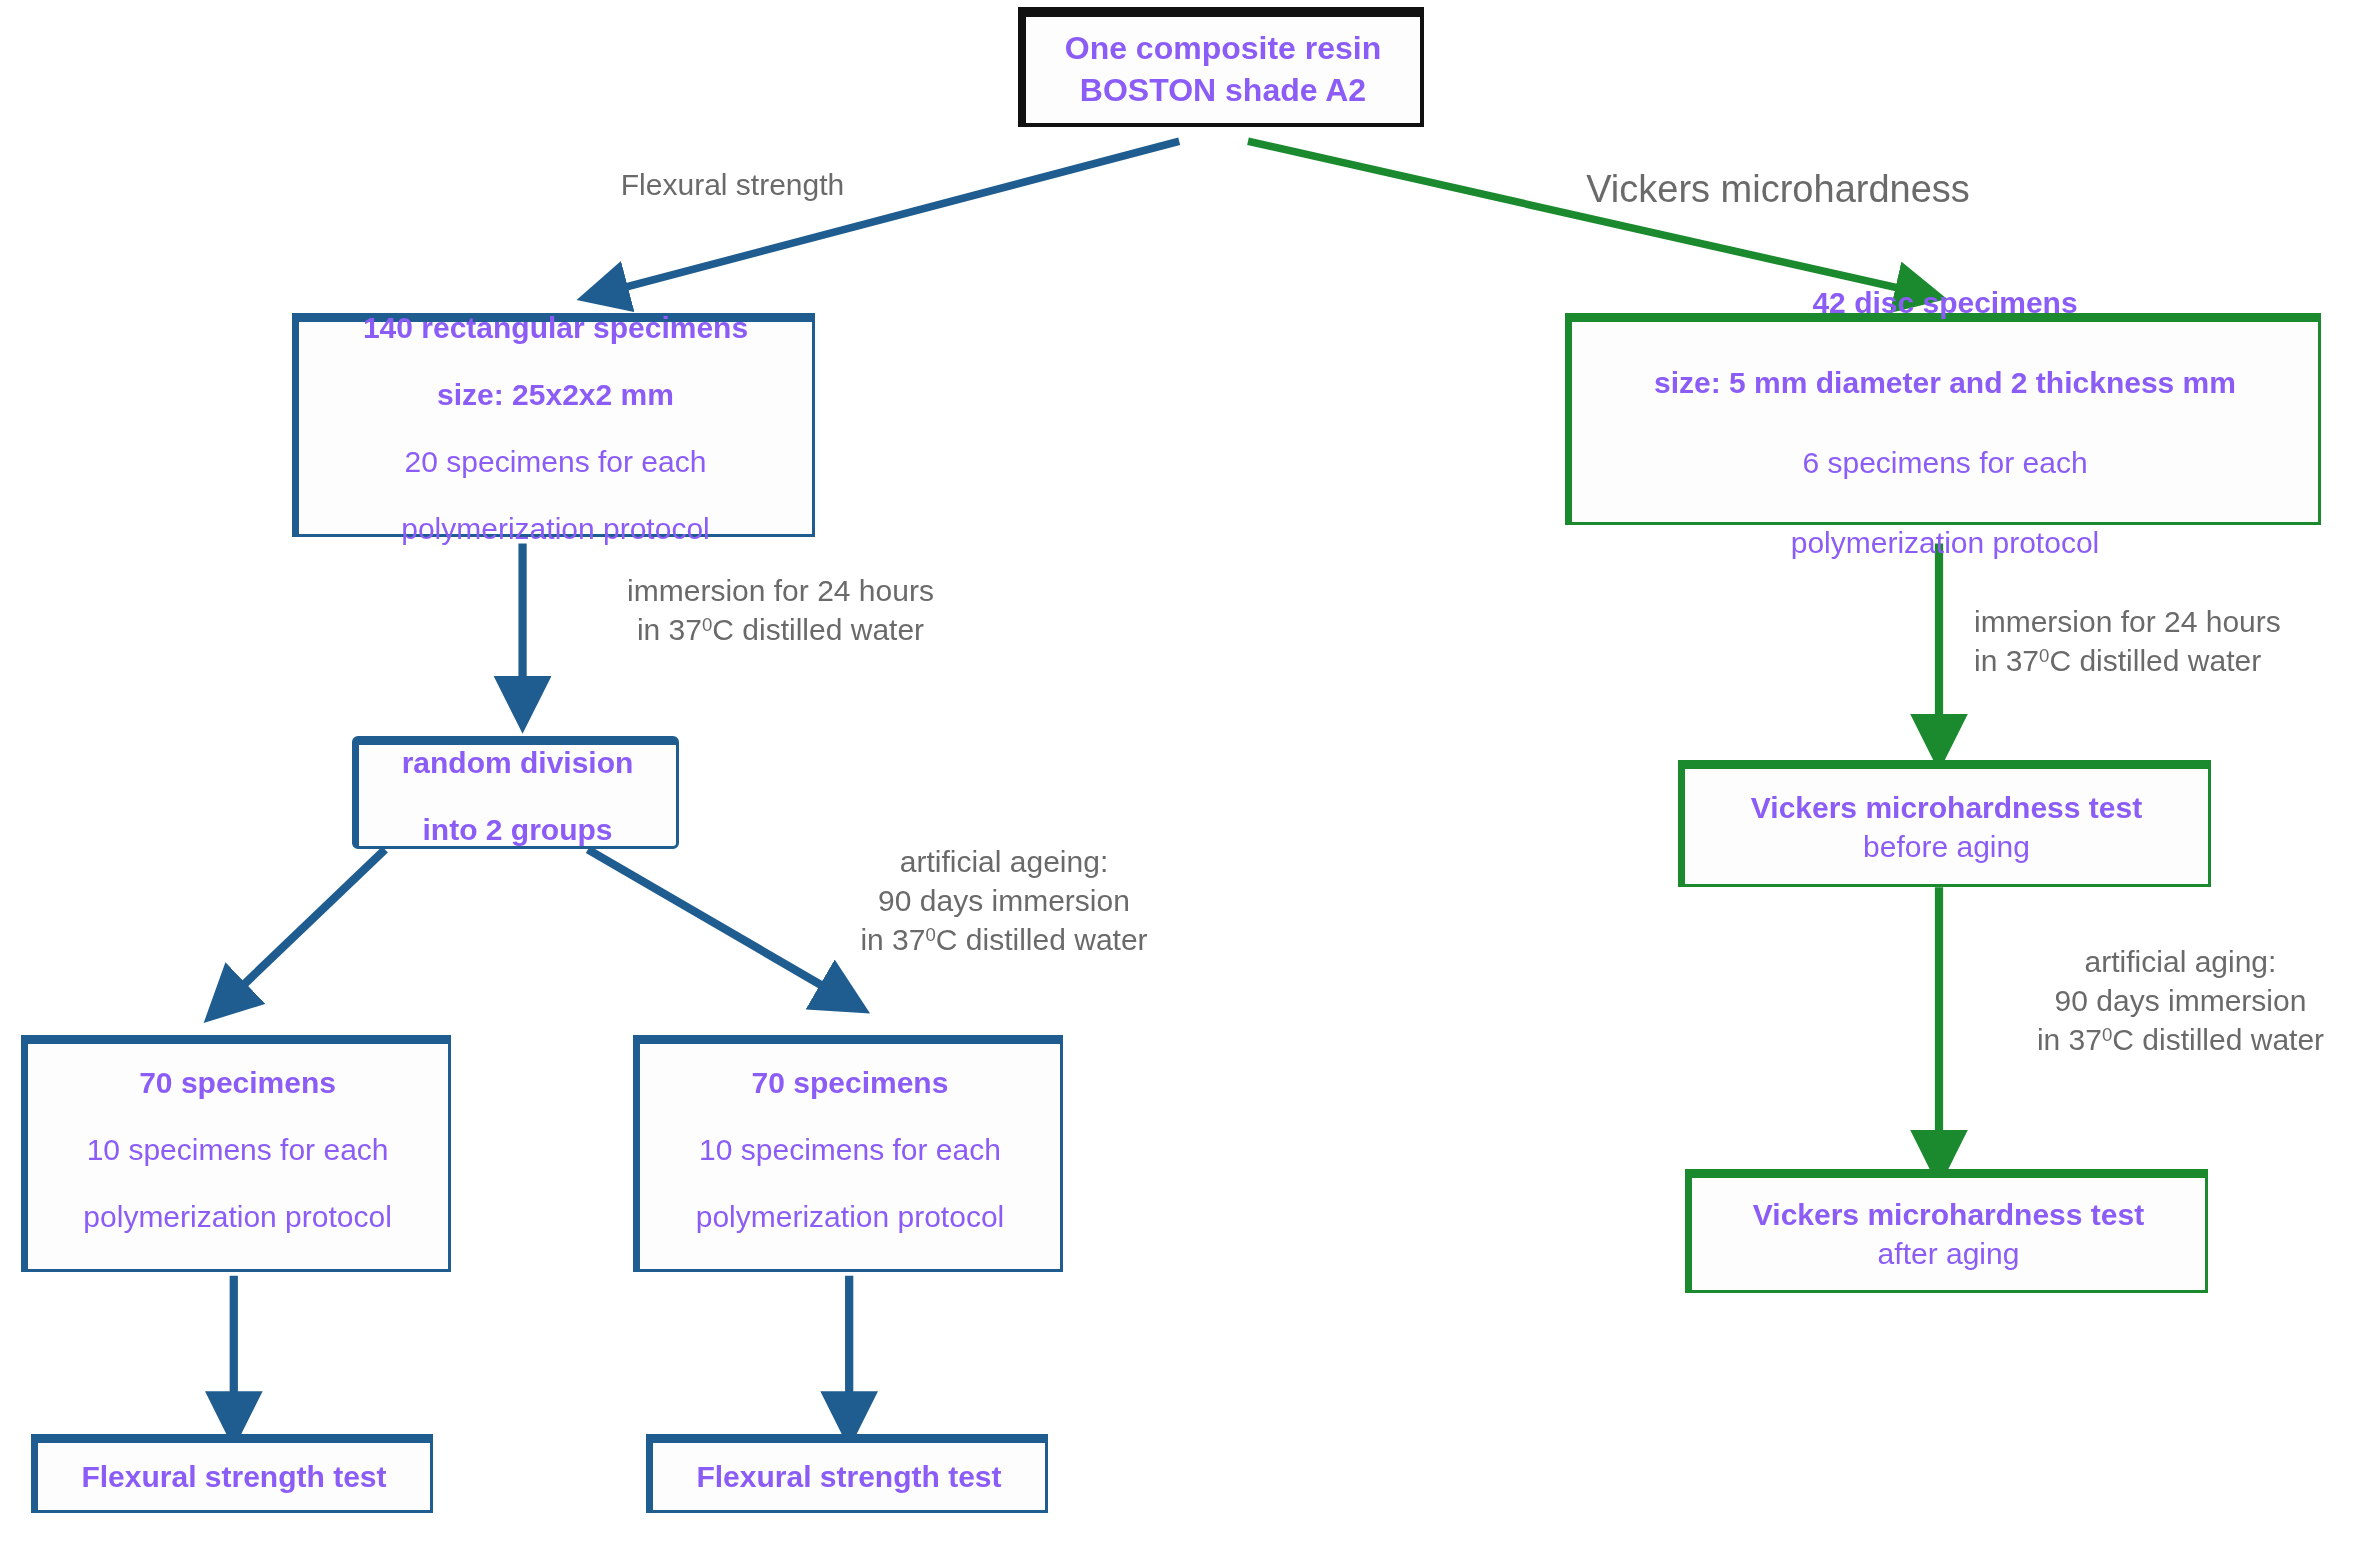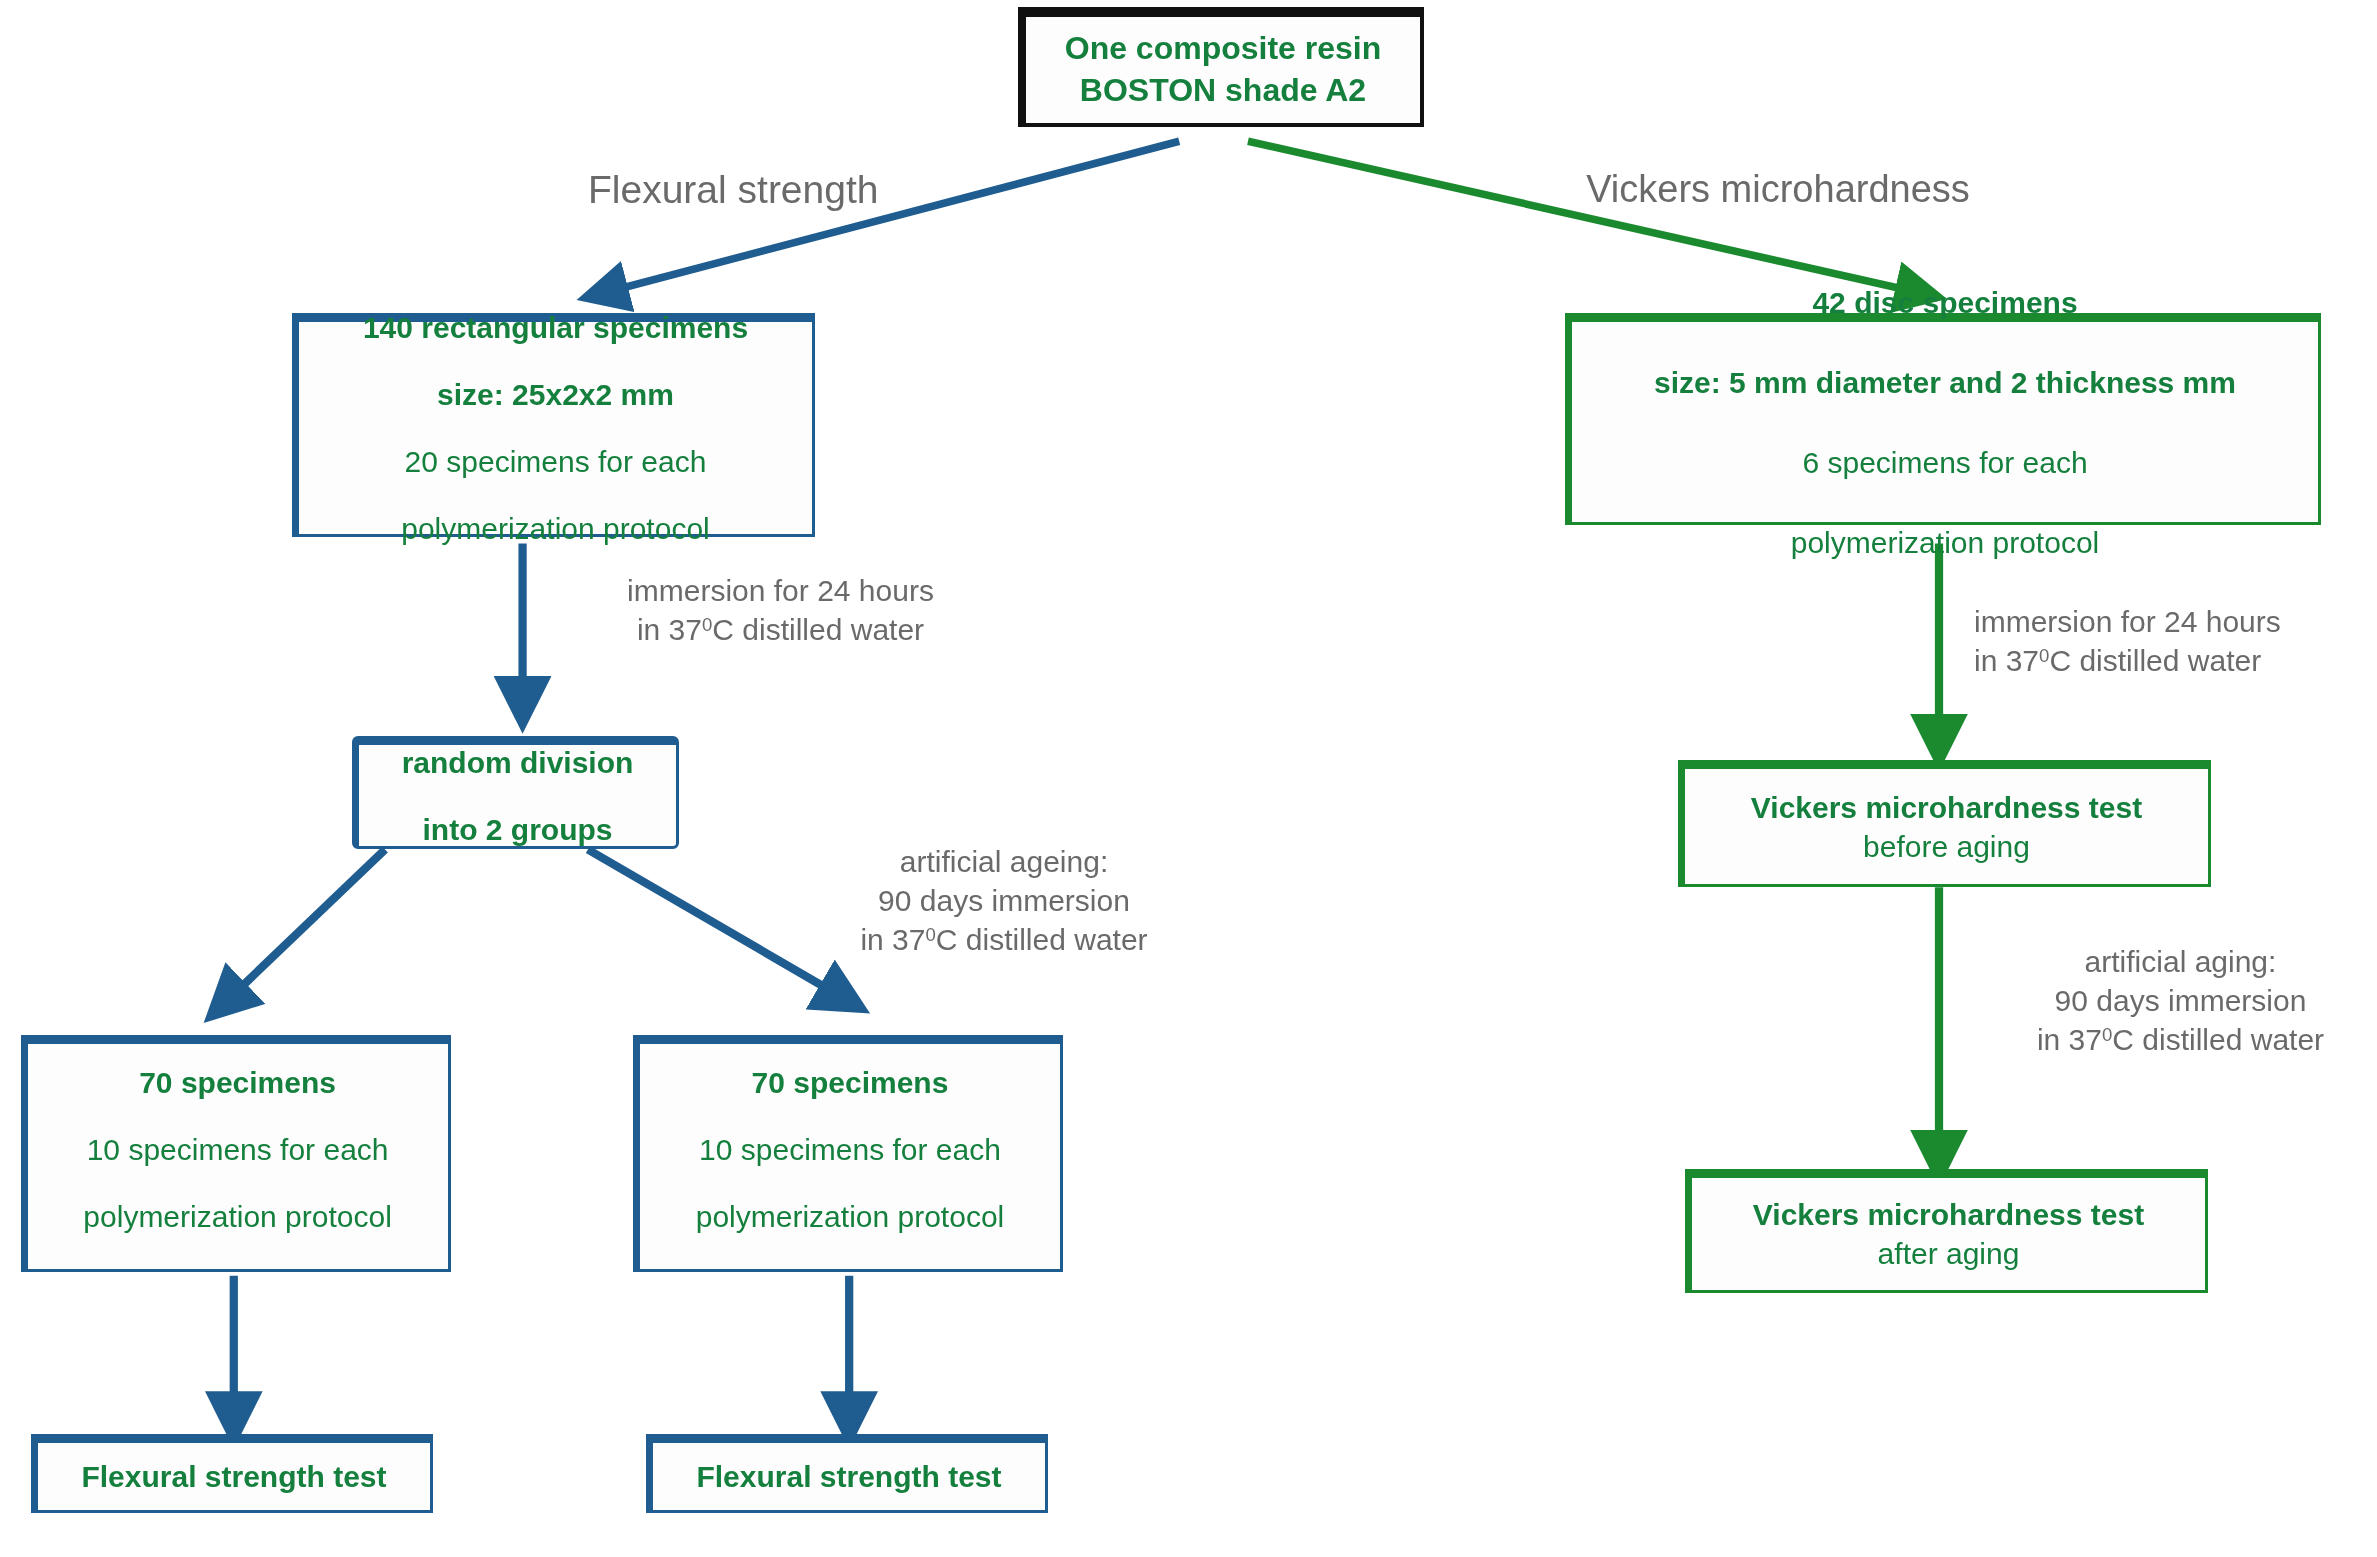--- a/index.html
+++ b/index.html
@@ -26,21 +26,21 @@
     pointer-events: none;
   }
   .node {
     position: absolute;
     box-sizing: border-box;
     background: #fdfdfd;
     display: flex;
     flex-direction: column;
     justify-content: center;
     text-align: center;
-    color: #15803d;
+    color: #8b5cf6;
   }
   
   .node.blue {
     border: 3.4px solid #1f5c8f;
     border-top-width: 9.6px;
     border-left-width: 7.6px;
     box-shadow: inset 0 3.4px 0 0 #fdfdfd, inset 3.4px 0 0 0 #fdfdfd;
     gap: 28px;
   }
   .node.green {
@@ -107,21 +107,21 @@
     <path d="M 2820 790 L 2820 1075" stroke="#1b8a2f" stroke-width="12" fill="none" marker-end="url(#ah-green)"></path>
 
     <path d="M 2820 1290 L 2820 1680" stroke="#1b8a2f" stroke-width="12" fill="none" marker-end="url(#ah-green)"></path>
   </svg>
 
   <div class="node black" style="left:1018px; top:6.9px; width:406px; height:120px; font-size:32px;">
     <span class="ln b">One composite resin</span>
     <span class="ln b">BOSTON shade A2</span>
   </div>
 
-  <div class="edge-label" style="left:588px; top:165px; width:289px; font-size:39px;">
+  <div class="edge-label" style="left:588px; top:165px; width:289px; font-size:30px;">
     <span class="ln">Flexural strength</span>
   </div>
 
   <div class="edge-label" style="left:1582px; top:165px; width:392px; font-size:38px;">
     <span class="ln">Vickers microhardness</span>
   </div>
 
   <div class="node blue" style="left:292px; top:313px; width:523px; height:224px; font-size:30px;">
     <span class="ln b">140 rectangular specimens</span>
     <span class="ln b">size: 25x2x2 mm</span>

